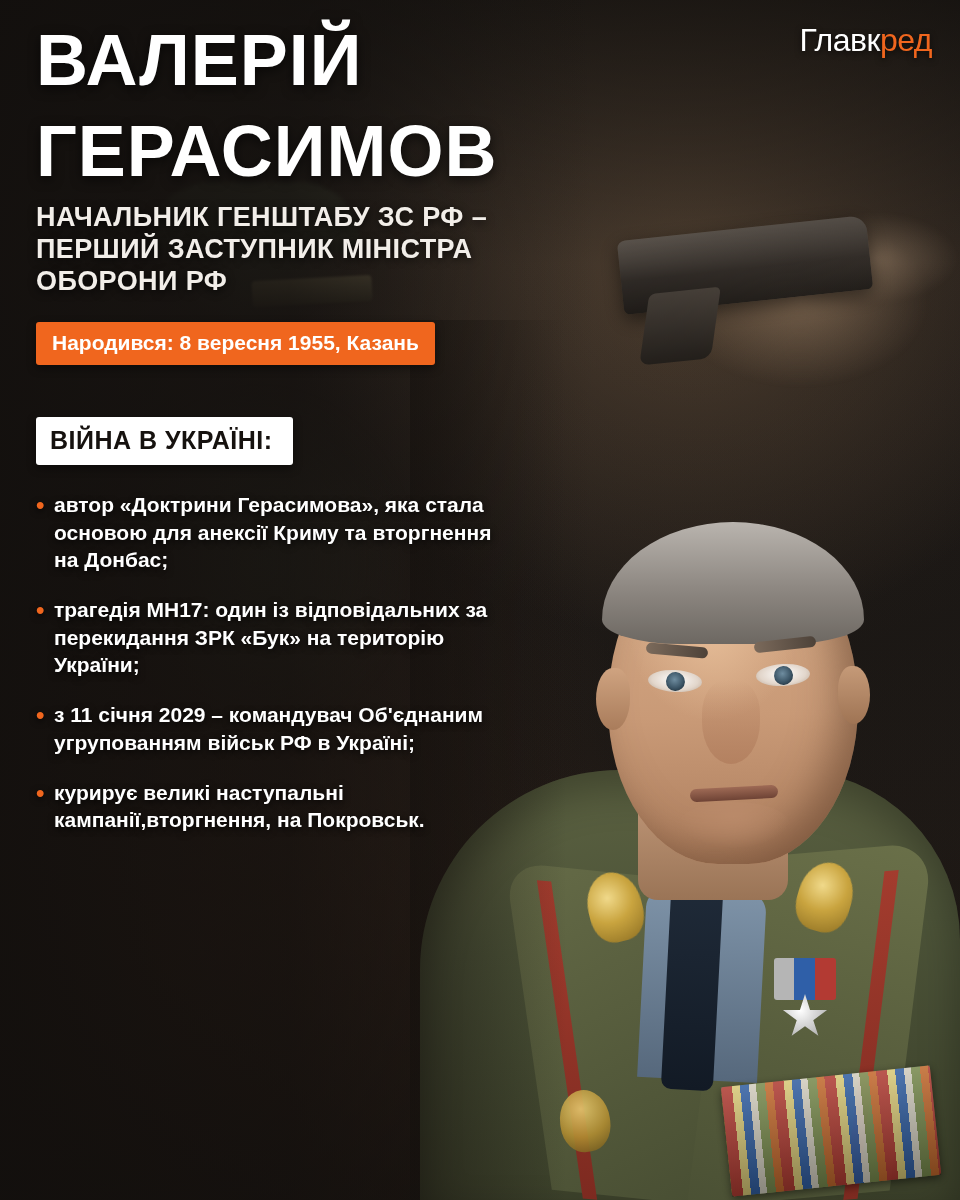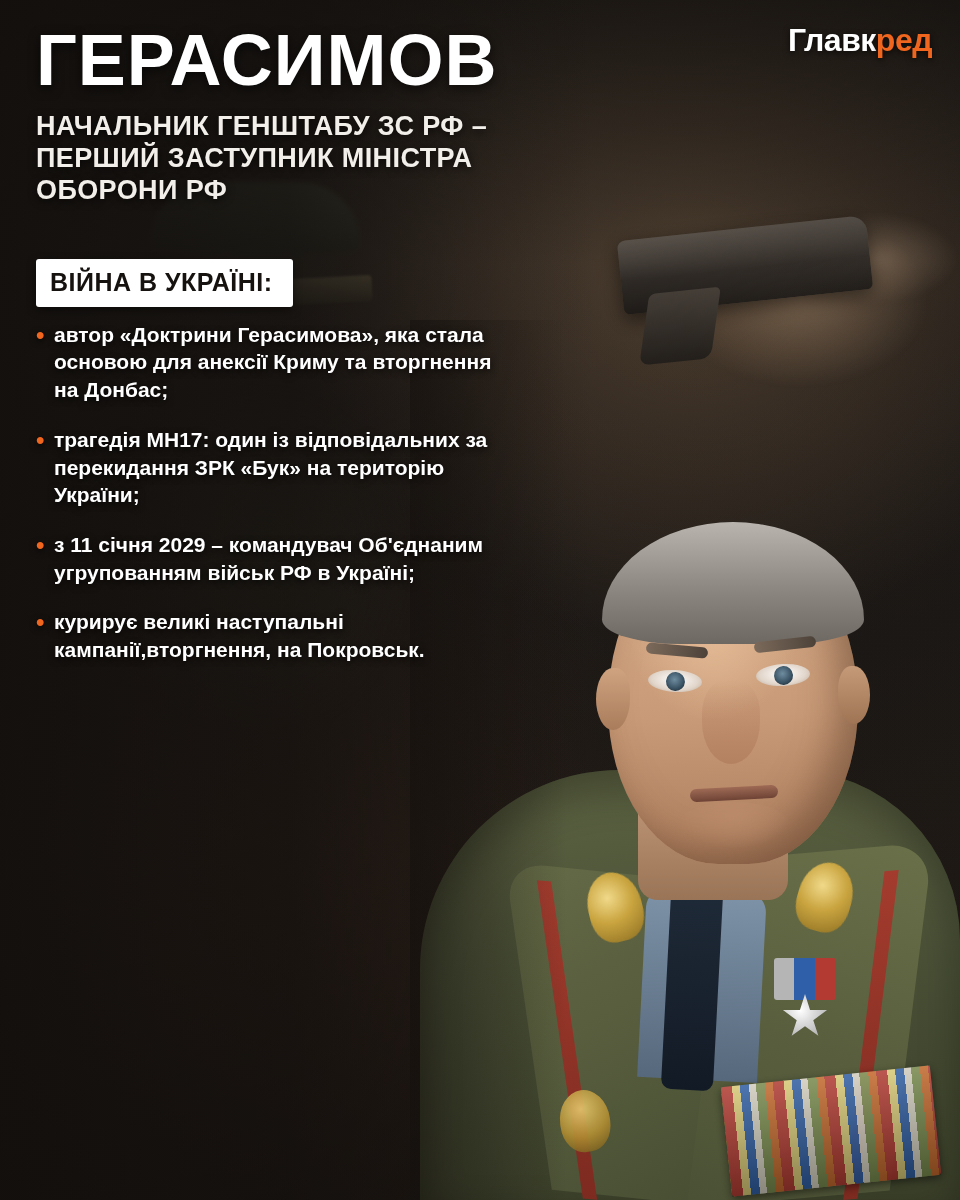--- a/index.html
+++ b/index.html
@@ -290,36 +290,36 @@
   .content {
     position: absolute;
     inset: 0;
     padding: 26px 0 0 36px;
   }
 
   .logo {
     position: absolute;
     right: 28px; top: 22px;
     font-size: 32px;
-    font-weight: bold;
+    font-weight: normal;
     letter-spacing: -0.5px;
     color: #ffffff;
     text-shadow: 0 2px 6px rgba(0,0,0,.7);
   }
   .logo .accent { color: #f0661e; }
 
   .name-line {
     font-size: 72px;
     line-height: 0.96;
     font-weight: bold;
     color: #ffffff;
     letter-spacing: 1px;
     text-shadow: 0 3px 12px rgba(0,0,0,.65);
   }
-  .name-line.second { margin-top: 0; }
+  .name-line.second { margin-top: 22px; }
 
   .subtitle {
     margin-top: 16px;
     font-size: 27px;
     line-height: 1.18;
     font-weight: bold;
     color: #f2eee9;
     letter-spacing: 0.4px;
     text-shadow: 0 2px 8px rgba(0,0,0,.75);
     max-width: 540px;
@@ -344,21 +344,21 @@
     color: #16120f;
     font-size: 25px;
     font-weight: bold;
     letter-spacing: 0.5px;
     padding: 9px 20px 10px 14px;
     border-radius: 3px;
     box-shadow: 0 3px 10px rgba(0,0,0,.45);
   }
 
   .bullets {
-    margin-top: 14px;
+    margin-top: 26px;
     width: 470px;
   }
   .bullet {
     position: relative;
     padding-left: 18px;
     margin-bottom: 22px;
     font-size: 21px;
     line-height: 1.32;
     font-weight: bold;
     color: #ffffff;
@@ -416,24 +416,26 @@
     <div class="p-nose"></div>
     <div class="p-mouth"></div>
     <div class="p-chin"></div>
     <div class="portrait-shade"></div>
   </div>
 
   <div class="content">
 
     <div class="logo"><span>Главк</span><span class="accent">ред</span></div>
 
+    <div class="name-line">ВАЛЕРІЙ</div>
     <div class="name-line second">ГЕРАСИМОВ</div>
 
     <div class="subtitle">НАЧАЛЬНИК ГЕНШТАБУ ЗС РФ – ПЕРШИЙ ЗАСТУПНИК МІНІСТРА ОБОРОНИ РФ</div>
 
+    <div><span class="birth-badge">Народився: 8 вересня 1955, Казань</span></div>
 
     <div><span class="war-badge">ВІЙНА В УКРАЇНІ:</span></div>
 
     <div class="bullets">
       <div class="bullet">автор «Доктрини Герасимова», яка стала основою для анексії Криму та вторгнення на Донбас;</div>
       <div class="bullet">трагедія MH17: один із відповідальних за перекидання ЗРК «Бук» на територію України;</div>
       <div class="bullet">з 11 січня 2029 – командувач Об'єднаним угрупованням військ РФ в Україні;</div>
       <div class="bullet">курирує великі наступальні кампанії,вторгнення, на Покровськ.</div>
     </div>
 

